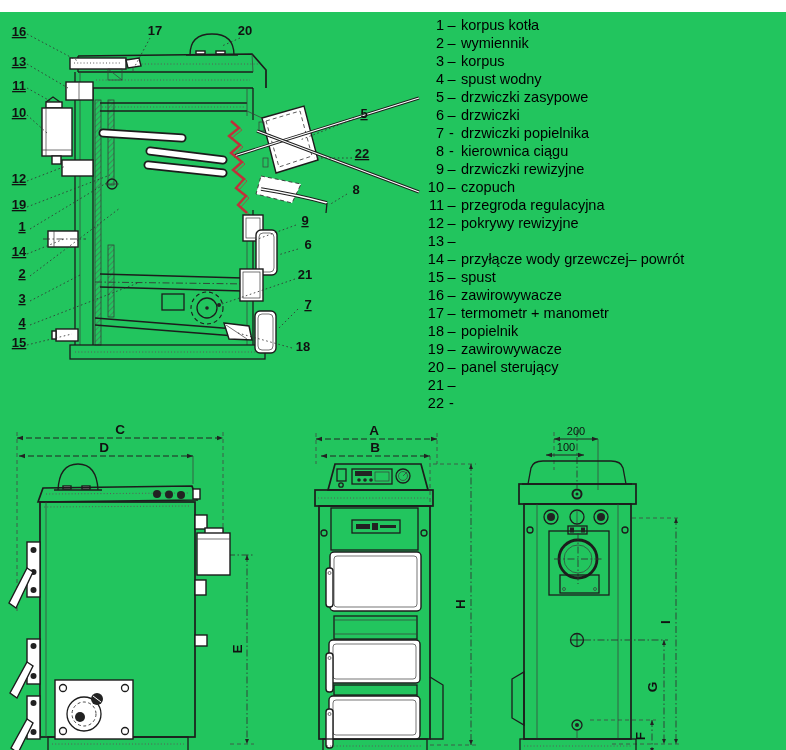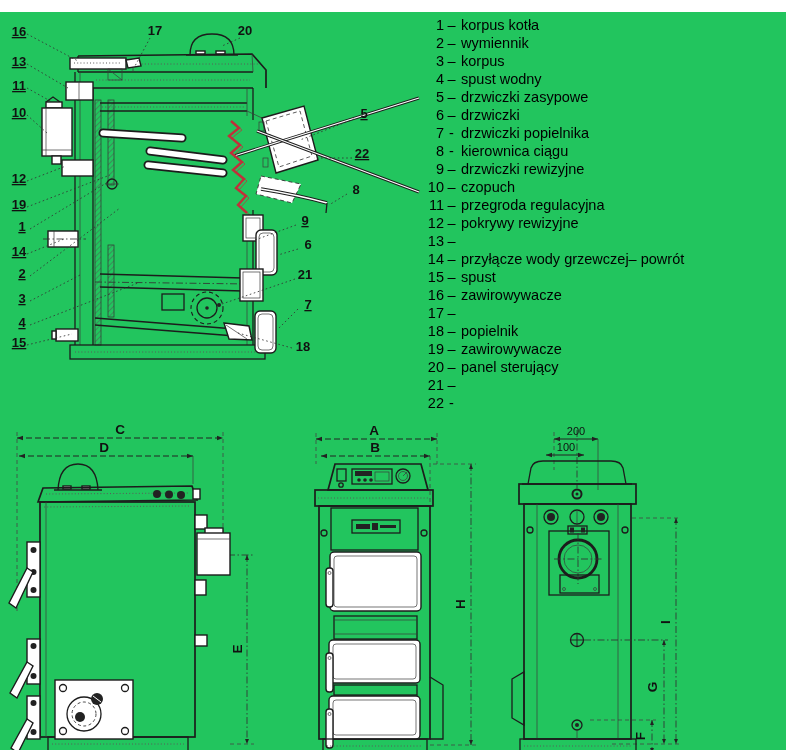--- a/index.html
+++ b/index.html
@@ -311,20 +311,21 @@
 
       <div class="lrow">
         <span class="num">16</span>
         <span class="sep">–</span>
         <span class="lbl">zawirowywacze</span>
       </div>
 
       <div class="lrow">
         <span class="num">17</span>
         <span class="sep">–</span>
+        <span class="lbl">termometr + manometr</span>
       </div>
 
       <div class="lrow">
         <span class="num">18</span>
         <span class="sep">–</span>
         <span class="lbl">popielnik</span>
       </div>
 
       <div class="lrow">
         <span class="num">19</span>

